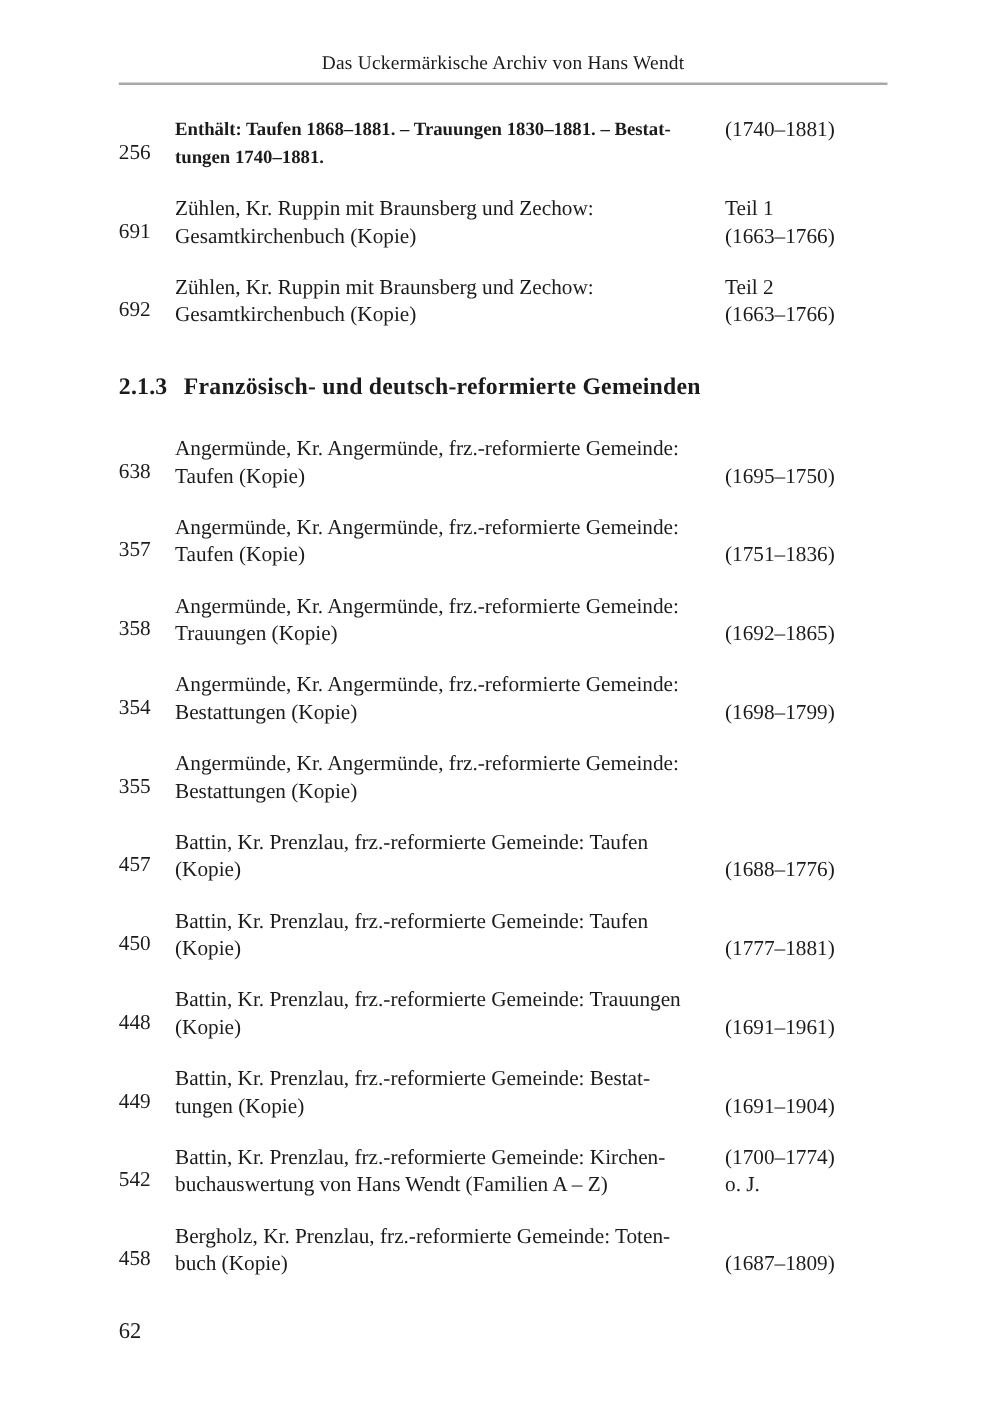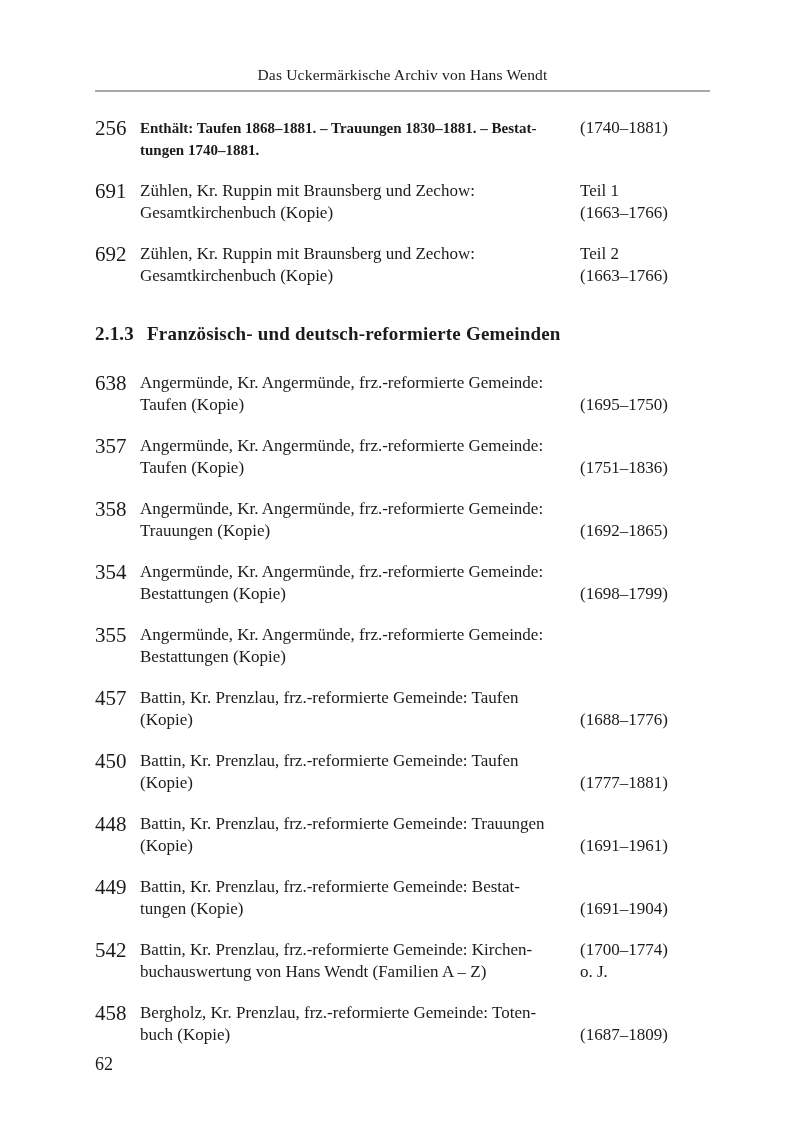--- a/index.html
+++ b/index.html
@@ -9,21 +9,21 @@
   }
   body {
     width: 799px;
     height: 1138px;
     overflow: hidden;
     position: relative;
     font-family: "Liberation Serif", "DejaVu Serif", serif;
     color: #1b1b1b;
   }
   .page {
-    padding: 66px 89px 0 95px;
+    padding: 42px 89px 0 95px;
   }
   .running-header {
     text-align: center;
     font-size: 15.5px;
     line-height: 18px;
     letter-spacing: 0.2px;
   }
   .header-rule {
     height: 2px;
     background: #a9a9a9;
@@ -36,21 +36,22 @@
     padding-top: 0;
   }
   .entry {
     display: grid;
     grid-template-columns: 45px 1fr 130px;
     margin-bottom: 19px;
     font-size: 17px;
     line-height: 22px;
   }
   .entry-num {
-    font-size: 21px;
+    font-size: 17px;
+    margin-top: 18px;
   }
   .body-line {
     white-space: nowrap;
   }
   .note-line {
     font-size: 15px;
     white-space: nowrap;
     font-weight: bold;
   }
   .right-line {

